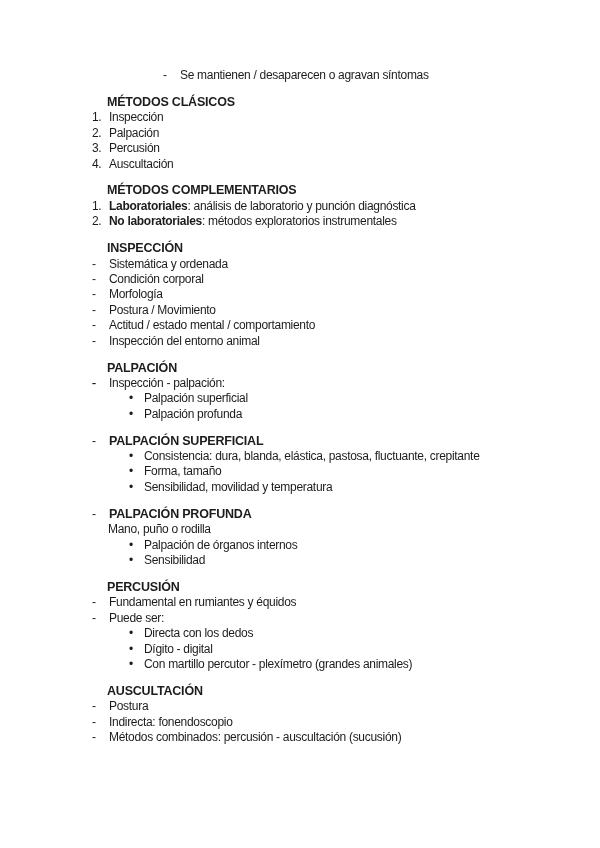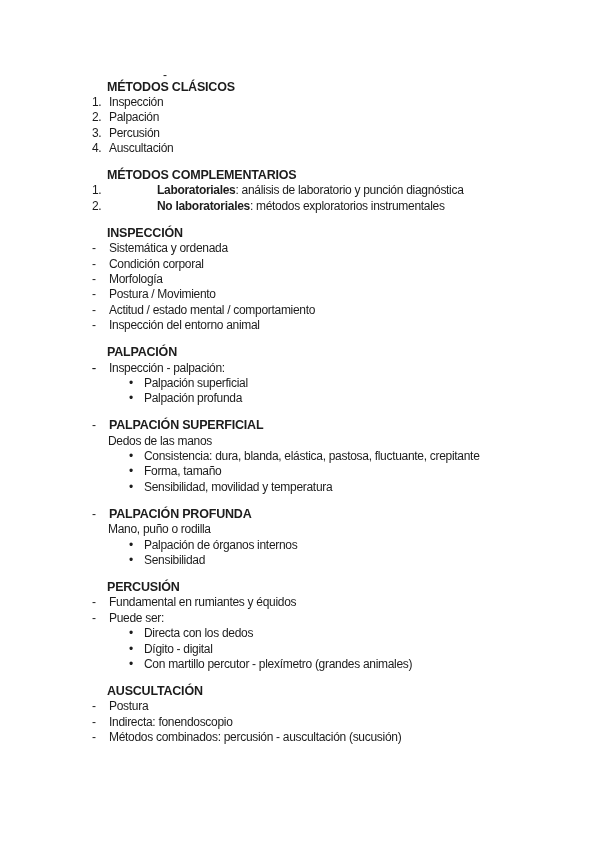--- a/index.html
+++ b/index.html
@@ -12,37 +12,37 @@
     box-sizing: border-box;
     padding: 68px 18px 0 70px;
     font-family: "Liberation Sans", "DejaVu Sans", sans-serif;
     font-size: 12px;
     letter-spacing: -0.3px;
     line-height: 15.4px;
     color: #1c1c1c;
   }
   .line { position: relative; white-space: nowrap; padding-left: 37px; }
   .heading { font-weight: 700; font-size: 12.5px; letter-spacing: -0.2px; }
-  .b { font-weight: 700; margin-left: 48px; }
+  .b { font-weight: 700; }
   .l1 { padding-left: 39px; }
   .l1 > .marker { position: absolute; left: 22px; top: 0; }
   .l2 { padding-left: 74px; }
   .l2 > .marker { position: absolute; left: 59px; top: 0; }
   .l3 { padding-left: 110px; }
   .l3 > .marker { position: absolute; left: 93px; top: 0; }
   .plain { padding-left: 38px; }
   .subtitle-bold { font-weight: 700; font-size: 12.5px; letter-spacing: -0.2px; }
   .gap { height: 11.5px; }
 </style>
 </head>
 <body>
 
 <div class="page">
 
-  <div class="line l3"><span class="marker">-</span></div>
+  <div class="line l3"><span class="marker">-</span><span>Se mantienen / desaparecen o agravan síntomas</span></div>
 
   <div class="gap"></div>
   <div class="line heading">MÉTODOS CLÁSICOS</div>
   <div class="line l1"><span class="marker">1.</span><span>Inspección</span></div>
   <div class="line l1"><span class="marker">2.</span><span>Palpación</span></div>
   <div class="line l1"><span class="marker">3.</span><span>Percusión</span></div>
   <div class="line l1"><span class="marker">4.</span><span>Auscultación</span></div>
 
   <div class="gap"></div>
   <div class="line heading">MÉTODOS COMPLEMENTARIOS</div>
@@ -60,21 +60,20 @@
 
   <div class="gap"></div>
   <div class="line heading">PALPACIÓN</div>
   <div class="line l1"><span class="marker">-</span></div>
   <div class="line l1"><span class="marker">-</span><span>Inspección - palpación:</span></div>
   <div class="line l2"><span class="marker">•</span><span>Palpación superficial</span></div>
   <div class="line l2"><span class="marker">•</span><span>Palpación profunda</span></div>
 
   <div class="gap"></div>
   <div class="line l1"><span class="marker">-</span><span class="subtitle-bold">PALPACIÓN SUPERFICIAL</span></div>
-  <div class="line plain">Dedos de las manos</div>
   <div class="line l2"><span class="marker">•</span><span>Consistencia: dura, blanda, elástica, pastosa, fluctuante, crepitante</span></div>
   <div class="line l2"><span class="marker">•</span><span>Forma, tamaño</span></div>
   <div class="line l2"><span class="marker">•</span><span>Sensibilidad, movilidad y temperatura</span></div>
 
   <div class="gap"></div>
   <div class="line l1"><span class="marker">-</span><span class="subtitle-bold">PALPACIÓN PROFUNDA</span></div>
   <div class="line plain">Mano, puño o rodilla</div>
   <div class="line l2"><span class="marker">•</span><span>Palpación de órganos internos</span></div>
   <div class="line l2"><span class="marker">•</span><span>Sensibilidad</span></div>
 

